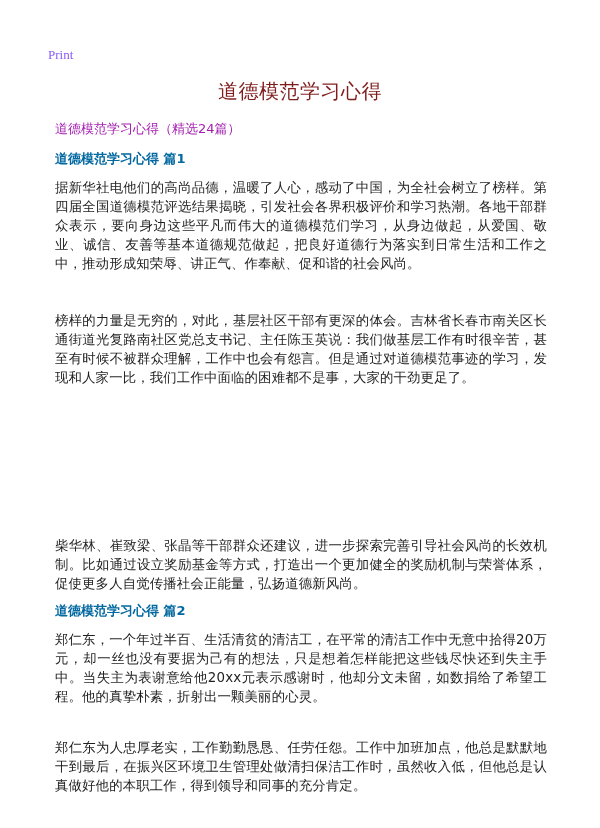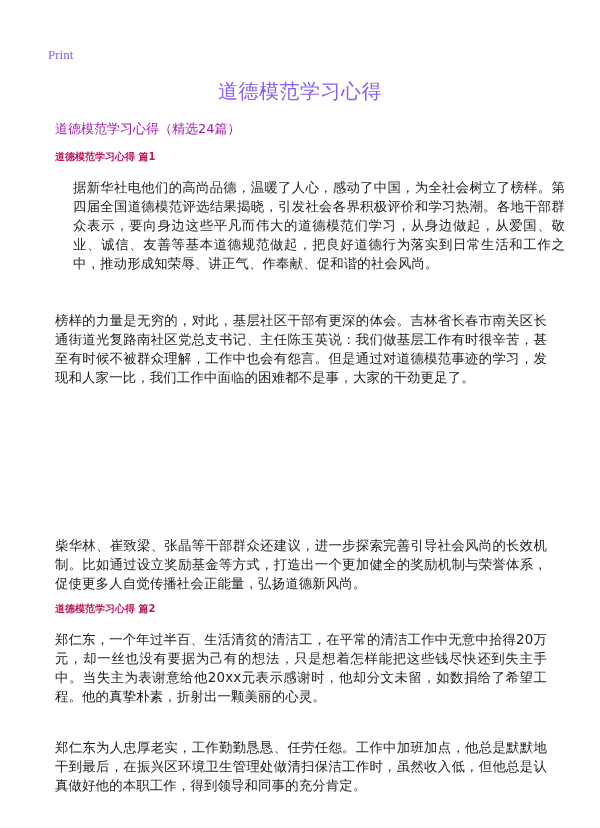--- a/index.html
+++ b/index.html
@@ -2,39 +2,39 @@
 <html><head>
 <meta charset="utf-8">
 <style>
   html, body { margin: 0; padding: 0; background: #ffffff; }
   body { width: 600px; height: 828px; overflow: hidden; position: relative;
          font-family: "DejaVu Sans", sans-serif; color: #1a1a1a; }
   .page { position: absolute; left: 0; top: 0; width: 600px; height: 828px; }
   .print { position: absolute; left: 48px; top: 47px; font-family: "Liberation Serif", serif;
            font-size: 13px; color: #8b5cf6; }
   .title { position: absolute; left: 0; width: 600px; top: 78px; text-align: center;
-           font-size: 20px; color: #8b5cf6; letter-spacing: 0.5px; }
+           font-size: 20px; color: #7f1d1d; letter-spacing: 0.5px; }
   .subtitle { position: absolute; left: 55px; top: 120px; font-size: 13px; color: #a21caf; }
-  .heading { position: absolute; left: 55px; font-size: 10px; font-weight: bold; color: #be185d; }
+  .heading { position: absolute; left: 55px; font-size: 13px; font-weight: bold; color: #0369a1; }
   .para { position: absolute; left: 55px; width: 492px; font-size: 13.4px; line-height: 19px;
           color: #1e1e1e; text-align: justify; letter-spacing: 0.15px; }
 </style>
 </head>
 <body>
 
 <div class="page">
   <div class="print">Print</div>
 
   <div class="title">道德模范学习心得</div>
 
   <div class="subtitle">道德模范学习心得（精选24篇）</div>
 
   <div class="heading" style="top:150px;">道德模范学习心得 篇1</div>
 
-  <div class="para" style="top:178px;margin-left:18px;">据新华社电他们的高尚品德，温暖了人心，感动了中国，为全社会树立了榜样。第四届全国道德模范评选结果揭晓，引发社会各界积极评价和学习热潮。各地干部群众表示，要向身边这些平凡而伟大的道德模范们学习，从身边做起，从爱国、敬业、诚信、友善等基本道德规范做起，把良好道德行为落实到日常生活和工作之中，推动形成知荣辱、讲正气、作奉献、促和谐的社会风尚。</div>
+  <div class="para" style="top:178px;">据新华社电他们的高尚品德，温暖了人心，感动了中国，为全社会树立了榜样。第四届全国道德模范评选结果揭晓，引发社会各界积极评价和学习热潮。各地干部群众表示，要向身边这些平凡而伟大的道德模范们学习，从身边做起，从爱国、敬业、诚信、友善等基本道德规范做起，把良好道德行为落实到日常生活和工作之中，推动形成知荣辱、讲正气、作奉献、促和谐的社会风尚。</div>
   <div class="para" style="top:283px;margin-top:28px;">榜样的力量是无穷的，对此，基层社区干部有更深的体会。吉林省长春市南关区长通街道光复路南社区党总支书记、主任陈玉英说：我们做基层工作有时很辛苦，甚至有时候不被群众理解，工作中也会有怨言。但是通过对道德模范事迹的学习，发现和人家一比，我们工作中面临的困难都不是事，大家的干劲更足了。</div>
   <div class="para" style="top:536px;">柴华林、崔致梁、张晶等干部群众还建议，进一步探索完善引导社会风尚的长效机制。比如通过设立奖励基金等方式，打造出一个更加健全的奖励机制与荣誉体系，促使更多人自觉传播社会正能量，弘扬道德新风尚。</div>
 
   <div class="heading" style="top:602px;">道德模范学习心得 篇2</div>
 
   <div class="para" style="top:630px;">郑仁东，一个年过半百、生活清贫的清洁工，在平常的清洁工作中无意中拾得20万元，却一丝也没有要据为己有的想法，只是想着怎样能把这些钱尽快还到失主手中。当失主为表谢意给他20xx元表示感谢时，他却分文未留，如数捐给了希望工程。他的真挚朴素，折射出一颗美丽的心灵。</div>
   <div class="para" style="top:718px;margin-top:20px;">郑仁东为人忠厚老实，工作勤勤恳恳、任劳任怨。工作中加班加点，他总是默默地干到最后，在振兴区环境卫生管理处做清扫保洁工作时，虽然收入低，但他总是认真做好他的本职工作，得到领导和同事的充分肯定。</div>
 </div>
 
 </body></html>

